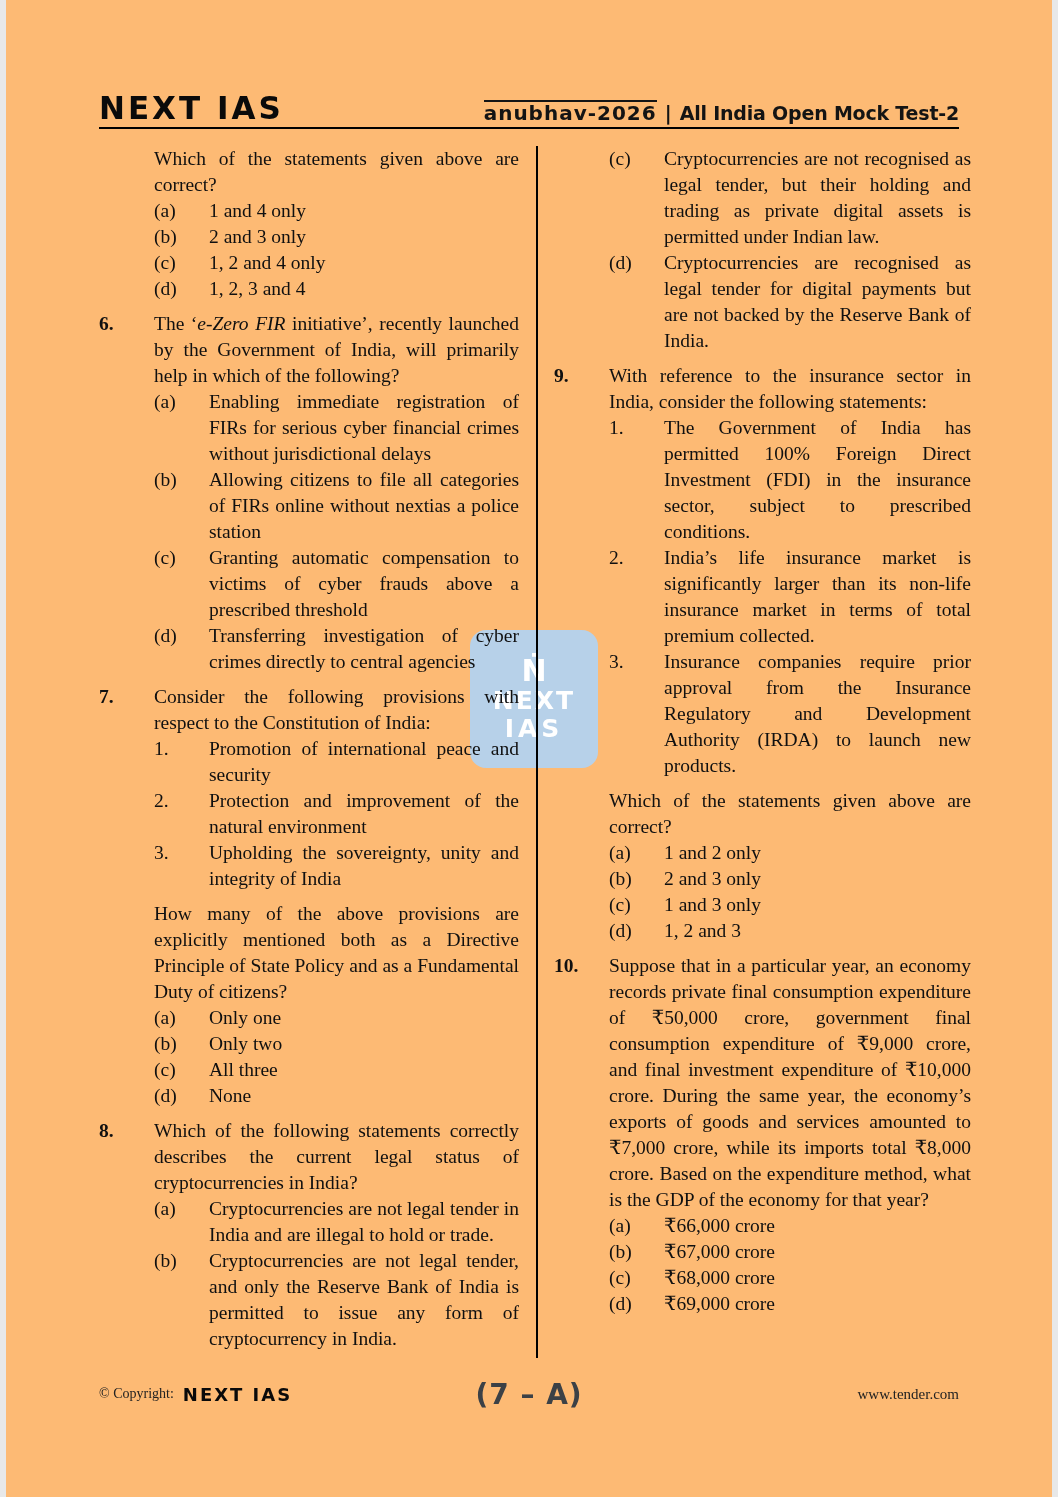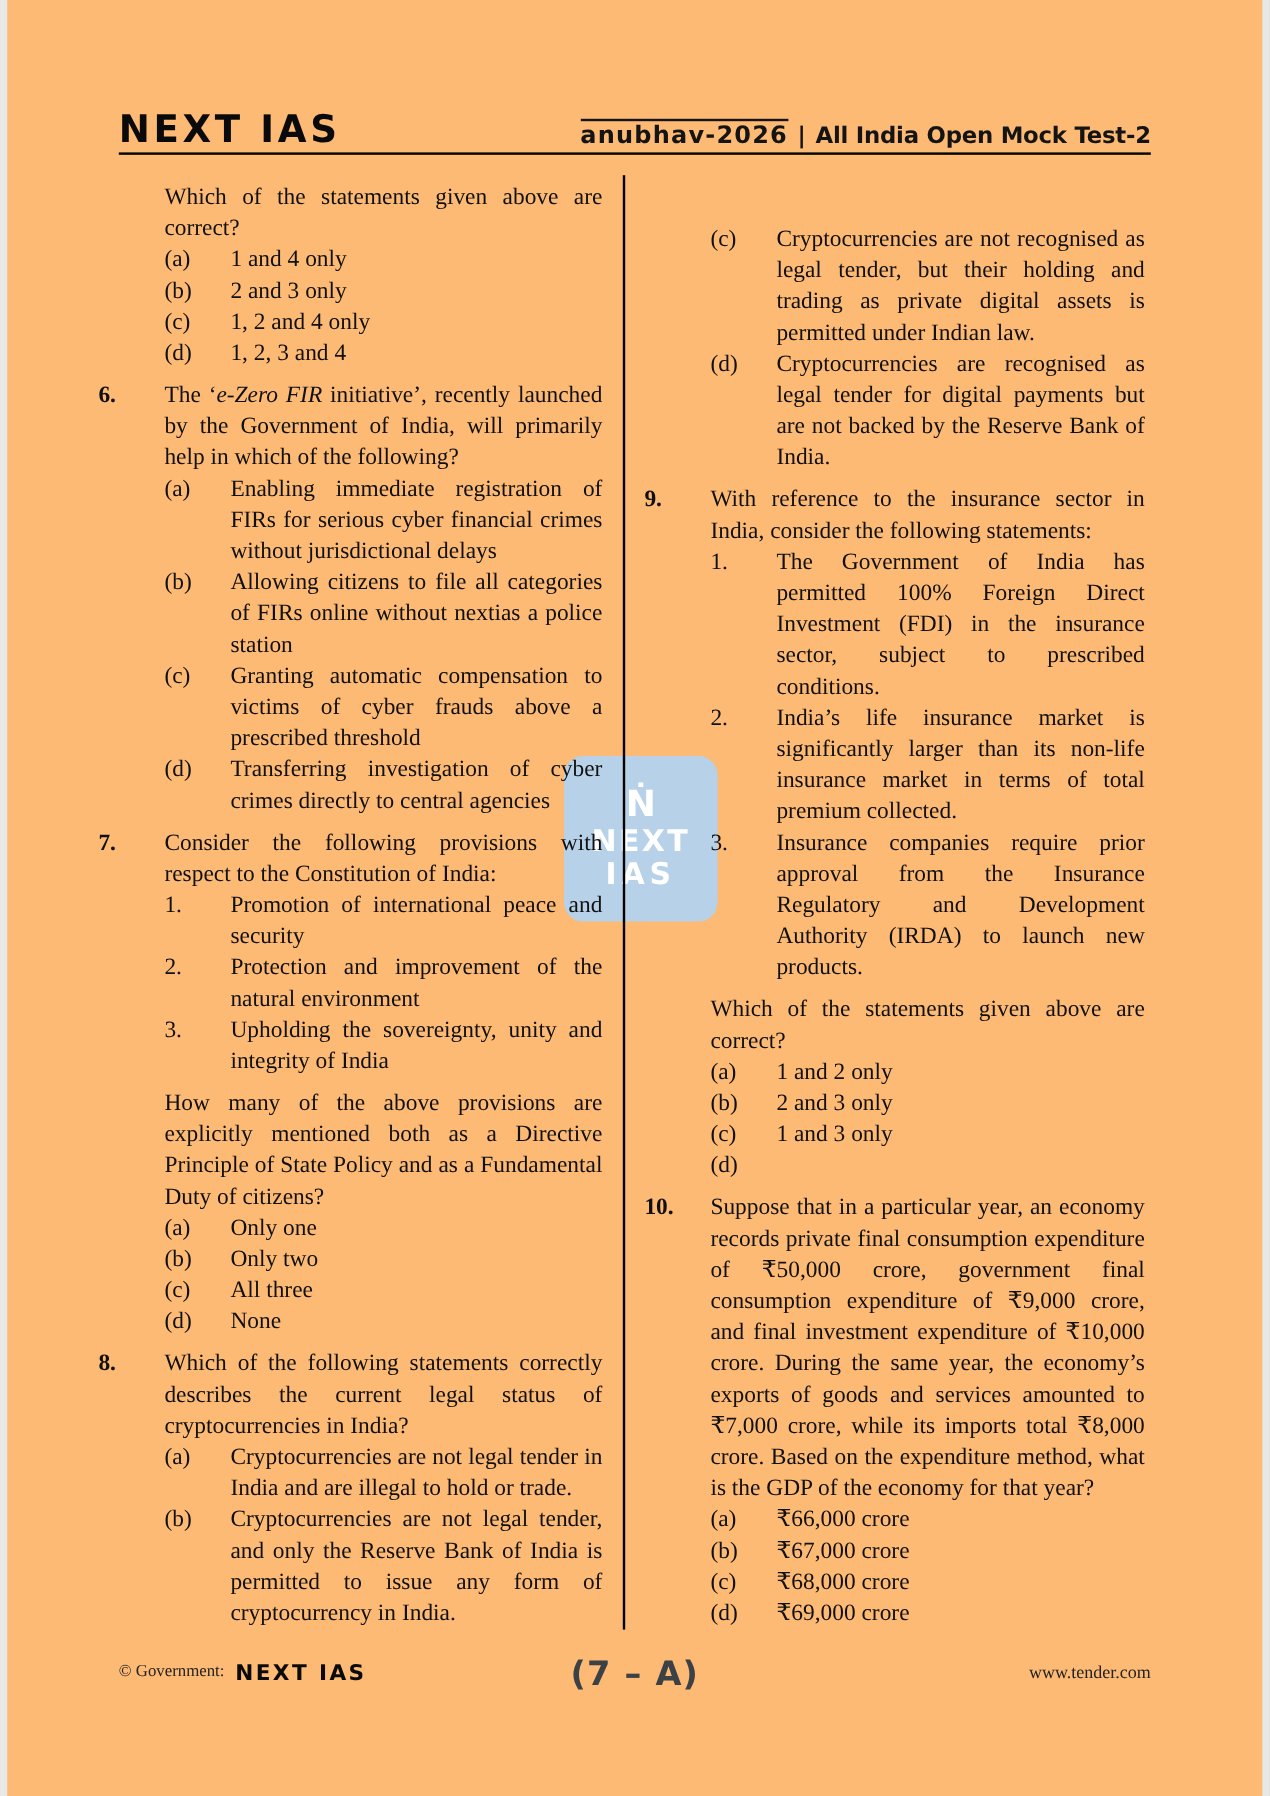--- a/index.html
+++ b/index.html
@@ -40,23 +40,23 @@
     background:#b7d1e9;border-radius:16px;
     display:flex;flex-direction:column;align-items:center;justify-content:center;
     font-family:"DejaVu Sans","Liberation Sans",sans-serif;color:#ffffff;
     z-index:0;gap:1px;
   }
   .wm1{font-weight:900;font-size:30px;line-height:1;}
   .wm2{font-weight:900;font-size:25px;letter-spacing:2px;line-height:1.1;}
   .wm3{font-weight:900;font-size:25px;letter-spacing:4px;line-height:1.1;}
   
   .content{
-    position:absolute;top:146px;left:76px;width:872px;
+    position:absolute;top:146px;left:93px;width:872px;
     display:flex;z-index:1;
-    font-size:19.5px;line-height:26px;align-items:flex-end;
+    font-size:19.5px;line-height:26px;
   }
   .col{width:420px;}
   .col-right{width:417px;}
   .col-gap{width:35px;display:flex;justify-content:center;}
   .v-divider{width:2px;height:1212px;background:#000;}
   .q-row{display:flex;}
   .mt{margin-top:9px;}
   .q-num{width:55px;flex:none;font-weight:bold;}
   .q-blank{width:55px;flex:none;}
   .q-text{flex:1;text-align:justify;}
@@ -233,20 +233,21 @@
         <div class="opt-row">
           <span class="opt-letter">(b)</span>
           <div class="opt-text">2 and 3 only</div>
         </div>
         <div class="opt-row">
           <span class="opt-letter">(c)</span>
           <div class="opt-text">1 and 3 only</div>
         </div>
         <div class="opt-row">
           <span class="opt-letter">(d)</span>
+          <div class="opt-text">1, 2 and 3</div>
         </div>
         <div class="q-row mt">
           <span class="q-num">10.</span>
           <div class="q-text"><span>Suppose that in a particular year, an economy records private final consumption expenditure of ₹50,000 crore, government final consumption expenditure of ₹9,000 crore, and final investment expenditure of ₹10,000 crore. During the same year, the economy’s exports of goods and services amounted to ₹7,000 crore, while its imports total ₹8,000 crore. Based on the expenditure method, what is the GDP of the economy for that year?</span></div>
         </div>
         <div class="opt-row">
           <span class="opt-letter">(a)</span>
           <div class="opt-text">₹66,000 crore</div>
         </div>
         <div class="opt-row">
@@ -259,20 +260,20 @@
         </div>
         <div class="opt-row">
           <span class="opt-letter">(d)</span>
           <div class="opt-text">₹69,000 crore</div>
         </div>
       </div>
   </div>
 
   <div class="ftr">
     <div class="ftr-left">
-      <span class="copyright">© Government:</span>
+      <span class="copyright">© Copyright:</span>
       <span class="ftr-logo">NEXT IAS</span>
     </div>
     <div class="page-num">(7 – A)</div>
     <div class="website">www.tender.com</div>
   </div>
 
 </div>
 
 </body></html>

